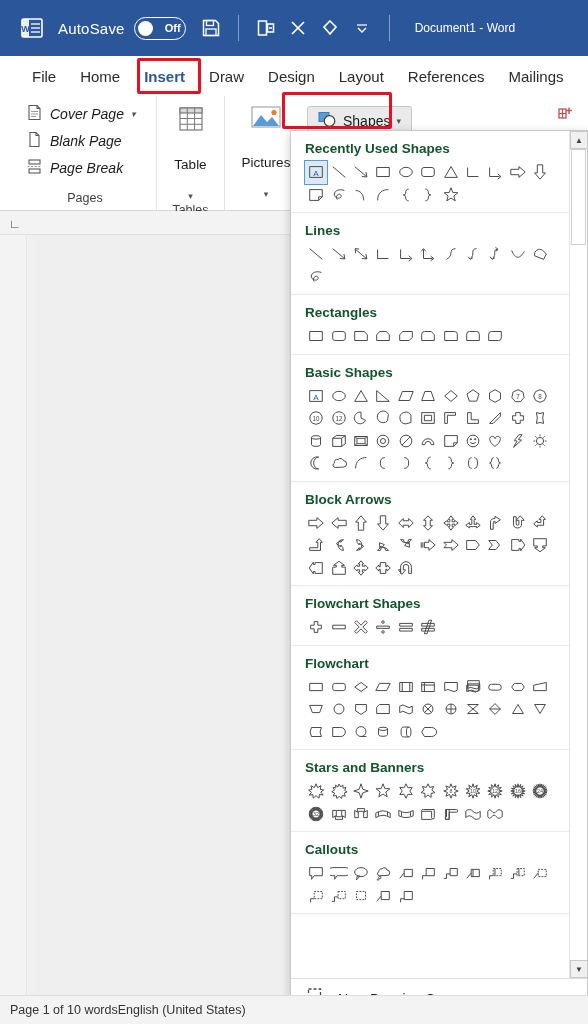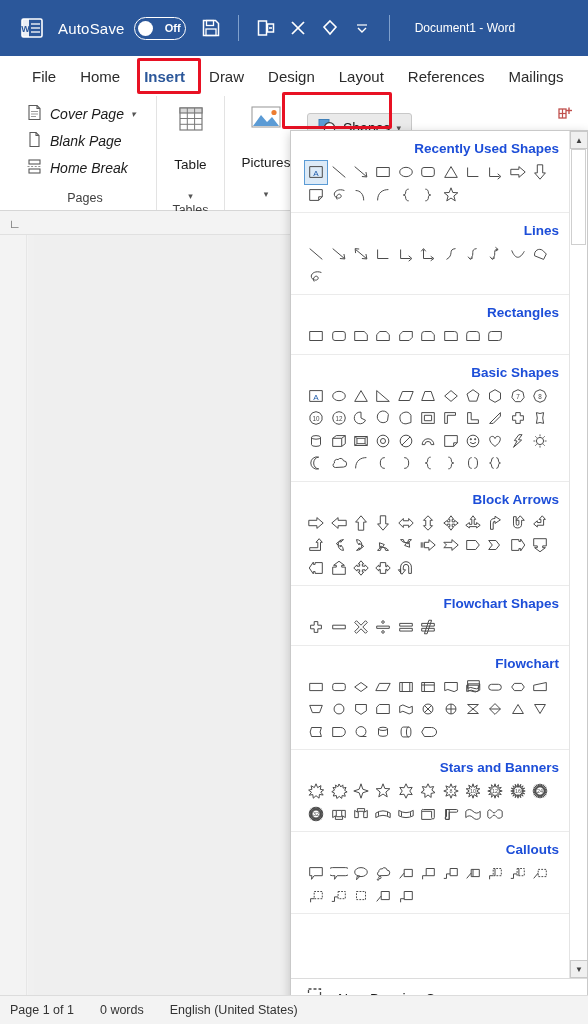--- a/index.html
+++ b/index.html
@@ -96,21 +96,21 @@
 
   
   .gallery {
     position: absolute; left: 290px; top: 130px; width: 298px; height: 889px;
     background: #ffffff; border: 1px solid #c9c9c9;
     box-shadow: 0 3px 10px rgba(0,0,0,.20); display: flex; flex-direction: column;
   }
   .gal-scroll { flex: 1; overflow: hidden; position: relative; }
   .gal-inner { position: absolute; left: 0; top: 0; right: 18px; }
   .sec { border-bottom: 1px solid #ebebeb; padding: 6px 10px 6px 14px; }
-  .sec-title { font-size: 13.5px; font-weight: bold; color: #1d4ed8; padding: 4px 0 5px 0; text-align: right; }
+  .sec-title { font-size: 13.5px; font-weight: bold; color: #14532d; padding: 4px 0 5px 0; }
   .shape-rows { display: flex; flex-wrap: wrap; }
   .shape-cell {
     width: 22.4px; height: 22.5px; display: flex; align-items: center;
     justify-content: center;
   }
   .shape-cell svg { display: block; }
   .sel-cell { outline: 1.5px solid #5b9bd5; background: #dceaf7; }
 
   .scrollbar {
     position: absolute; right: 0; top: 0; bottom: 0; width: 18px;
@@ -128,21 +128,21 @@
     height: 40px; border-top: 1px solid #dcdcdc; display: flex; align-items: center;
     padding-left: 16px; gap: 10px; background: #ffffff;
   }
   .gal-footer .lbl { font-size: 14px; color: #1b1b1b; }
   .gal-footer .lbl u { text-decoration: underline; }
 
   
   .statusbar {
     position: absolute; left: 0; right: 0; bottom: 0; height: 29px;
     background: #f3f3f3; border-top: 1px solid #dcdcdc;
-    display: flex; align-items: center; gap: 26px; padding-left: 10px;
+    display: flex; align-items: center; padding-left: 10px;
     font-size: 12.5px; color: #333;
   }
 </style>
 </head>
 <body>
 
 <div class="app">
 
   <div class="titlebar">
     <div class="word-logo">
@@ -247,21 +247,21 @@
             <span>Blank Page</span>
           </div>
           <div class="small-cmd">
             <span>
               <svg width="17" height="17" viewBox="0 0 17 17">
                 <rect x="3" y="2" width="11" height="4" fill="none" stroke="#5a5a5a" stroke-width="1.1"></rect>
                 <rect x="3" y="11" width="11" height="4" fill="none" stroke="#5a5a5a" stroke-width="1.1"></rect>
                 <line x1="1.5" y1="8.5" x2="15.5" y2="8.5" stroke="#8f8f8f" stroke-width="1.1" stroke-dasharray="2,1.6"></line>
               </svg>
             </span>
-            <span>Home Break</span>
+            <span>Page Break</span>
           </div>
         </div>
       </div>
       <div class="rgroup-name">Pages</div>
     </div>
 
     <div class="rgroup" style="width:68px;">
       <div class="rgroup-body" style="justify-content:center;">
         <div class="big-cmd">
           <span>
@@ -289,21 +289,21 @@
               <rect x="3" y="3" width="28" height="20" fill="#fff" stroke="#9e9e9e" stroke-width="1.1"></rect>
               <path d="M4 22 L12 11 L18 18 L23 13 L30 22 Z" fill="#5b9bd5"></path>
               <circle cx="25" cy="8.5" r="2.6" fill="#ed7d31"></circle>
             </svg>
           </span>
           <span class="cap">Pictures</span>
           <span class="chev">▾</span>
         </div>
 
         <div style="display:flex; flex-direction:column; gap:5px; padding-top:4px; margin-left:4px;">
-          <div style="display:flex; align-items:center; gap:28px;margin-top:7px;">
+          <div style="display:flex; align-items:center; gap:28px;">
             <div class="shapes-btn">
               <span>
                 <svg width="19" height="17" viewBox="0 0 19 17">
                   <rect x="1" y="1.5" width="10" height="9" fill="#5b9bd5" stroke="#3d7fb8" stroke-width="1"></rect>
                   <circle cx="11.5" cy="10" r="5.3" fill="#ffffff" stroke="#404040" stroke-width="1.2"></circle>
                 </svg>
               </span>
               <span>Shapes</span>
               <span class="chev">▾</span>
             </div>

